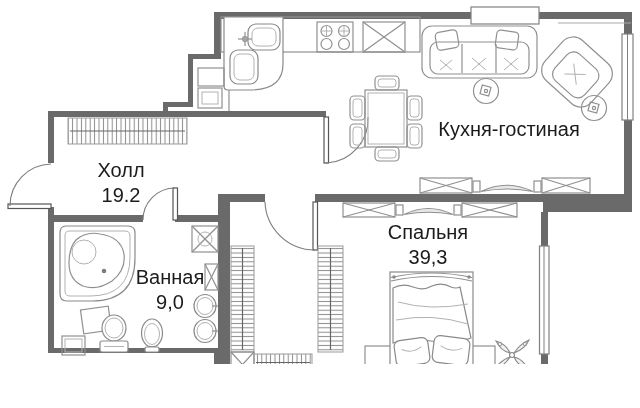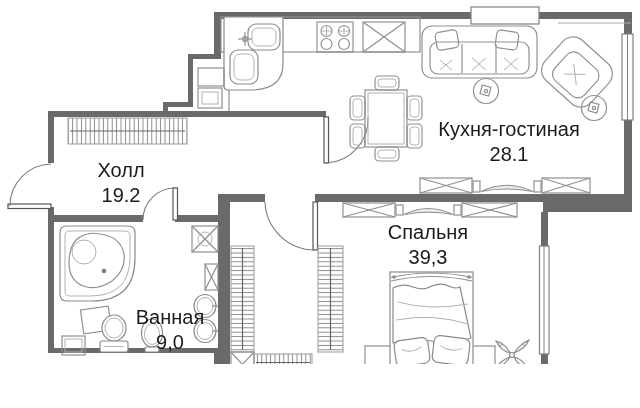--- a/index.html
+++ b/index.html
@@ -4,21 +4,21 @@
 <style>
   html,body{margin:0;padding:0;background:#fff;}
   .plan-wrap{position:relative;width:640px;height:364px;background:#ffffff;
     font-family:"Liberation Sans",sans-serif;overflow:hidden;}
   .plan-wrap svg{position:absolute;left:0;top:0;}
   .room-label{position:absolute;transform:translateX(-50%);text-align:center;
     color:#1b1b1b;font-size:20px;line-height:25px;white-space:nowrap;}
   .lbl-kitchen{left:509px;top:117px;}
   .lbl-bedroom{left:428px;top:220px;}
   .lbl-hall{left:106px;top:158px;margin-left:15px;}
-  .lbl-bath{left:170px;top:265px;margin-top:40px;}
+  .lbl-bath{left:170px;top:265px;}
   .wall{fill:#6a6a6a;stroke:none;}
   .furn{fill:none;stroke:#909090;stroke-width:1.2;}
   .furnlight{fill:none;stroke:#b2b2b2;stroke-width:1;}
   .fix{fill:#ffffff;stroke:#8a8a8a;stroke-width:1.2;}
   .leaf{fill:#ffffff;stroke:#565656;stroke-width:1.2;}
   .arc{fill:none;stroke:#7d7d7d;stroke-width:1.1;}
   .rail{stroke:#666666;stroke-width:1.2;}
   .win{fill:#ffffff;stroke:#808080;stroke-width:1.2;}
 </style>
 </head>
@@ -322,21 +322,20 @@
   <g>
     <rect class="furn" x="205" y="264" width="13" height="26"></rect>
     <line class="furn" x1="205" y1="264" x2="218" y2="290"></line>
     <line class="furn" x1="218" y1="264" x2="205" y2="290"></line>
   </g>
 
 </svg>
 
   <div class="room-label lbl-kitchen">
     <div>Кухня-гостиная</div>
-    <div>28.1</div>
   </div>
   <div class="room-label lbl-bedroom">
     <div>Спальня</div>
     <div>39,3</div>
   </div>
   <div class="room-label lbl-hall">
     <div>Холл</div>
     <div>19.2</div>
   </div>
   <div class="room-label lbl-bath">

